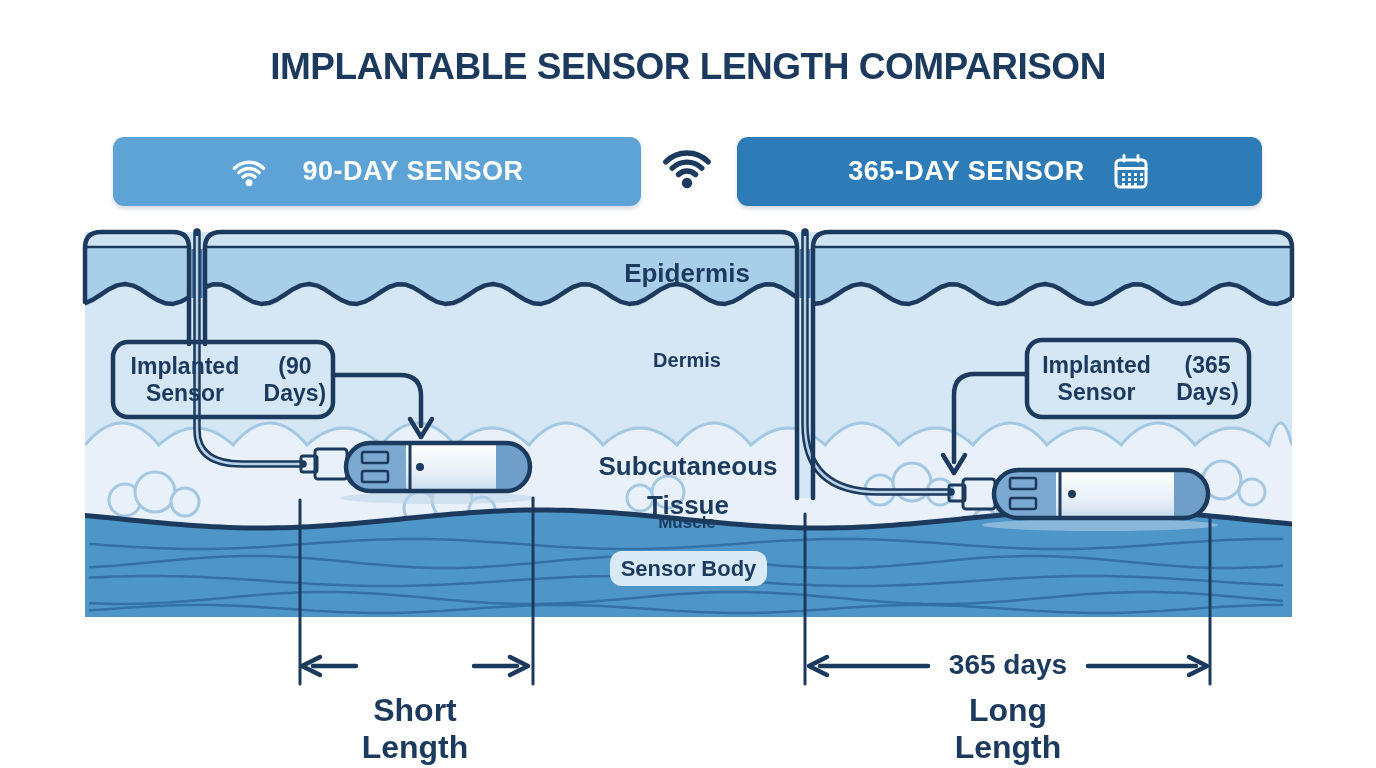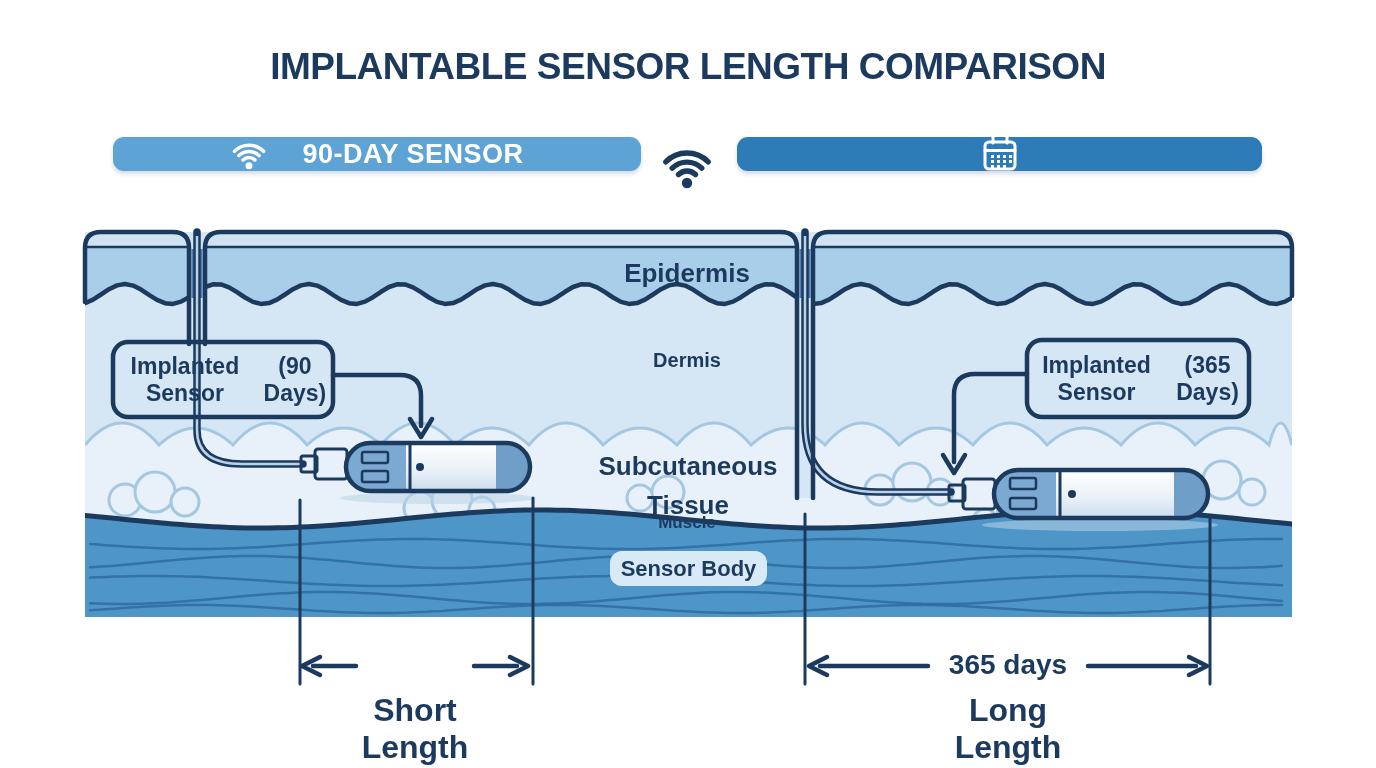--- a/index.html
+++ b/index.html
@@ -10,21 +10,21 @@
     --sensor-tip:#6f9fc9; --sensor-connector:#97bbdb; --channel-band:#4d80b0;
     --wire-core:#b9d2e8;
   }
   html,body{margin:0;padding:0;}
   body{width:1376px;height:768px;background:#ffffff;overflow:hidden;
        font-family:"Liberation Sans","DejaVu Sans",sans-serif;}
   .canvas{position:relative;width:1376px;height:768px;background:#fff;}
   .abs{position:absolute;}
   .title{top:46px;left:0;width:1376px;text-align:center;
          font-size:37px;font-weight:bold;letter-spacing:-0.5px;color:var(--navy);}
-  .badge{top:137px;height:34px;border-radius:11px;display:flex;align-items:center;
+  .badge{top:137px;height:69px;border-radius:11px;display:flex;align-items:center;
          justify-content:center;gap:34px;color:#fff;font-weight:bold;font-size:27px;
          letter-spacing:0.5px;box-shadow:0 3px 4px rgba(28,58,94,0.18);}
   .badge-left{left:113px;width:528px;background:var(--badge-left);}
   .badge-right{left:737px;width:525px;background:var(--badge-right);gap:26px;}
   .diagram{left:0;top:0;width:1376px;height:768px;}
   .lbl{color:var(--navy);text-align:center;font-weight:bold;}
   .lbl-epidermis{left:587px;top:258px;width:200px;font-size:26px;}
   .lbl-dermis{left:587px;top:349px;width:200px;font-size:20px;}
   .lbl-subq{left:588px;top:447px;width:200px;font-size:26px;line-height:39px;}
   .lbl-muscle{left:587px;top:513px;width:200px;font-size:17px;}
@@ -74,20 +74,21 @@
   <svg class="abs" style="left:656px;top:135px;" width="62" height="56" viewBox="0 0 62 56">
     <g class="sN" stroke-width="5.4">
       <path d="M22.5 39.5 A12 12 0 0 1 39.5 39.5"></path>
       <path d="M16.2 33.2 A21 21 0 0 1 45.8 33.2"></path>
       <path d="M9.8 26.8 A30 30 0 0 1 52.2 26.8"></path>
     </g>
     <circle cx="31" cy="48" r="5.2" class="fNavy"></circle>
   </svg>
 
   <div class="abs badge badge-right">
+    <span>365-DAY SENSOR</span>
     <svg width="40" height="40" viewBox="0 0 40 40">
       <g stroke="#ffffff" stroke-width="3" fill="none" stroke-linecap="round">
         <rect x="5" y="8" width="30" height="27" rx="4"></rect>
         <path d="M5 16.5 H35"></path>
         <path d="M13 3.5 V9"></path>
         <path d="M27 3.5 V9"></path>
       </g>
       <g fill="#ffffff">
         <rect x="11" y="21" width="3" height="3"></rect>
           <rect x="17" y="21" width="3" height="3"></rect>

